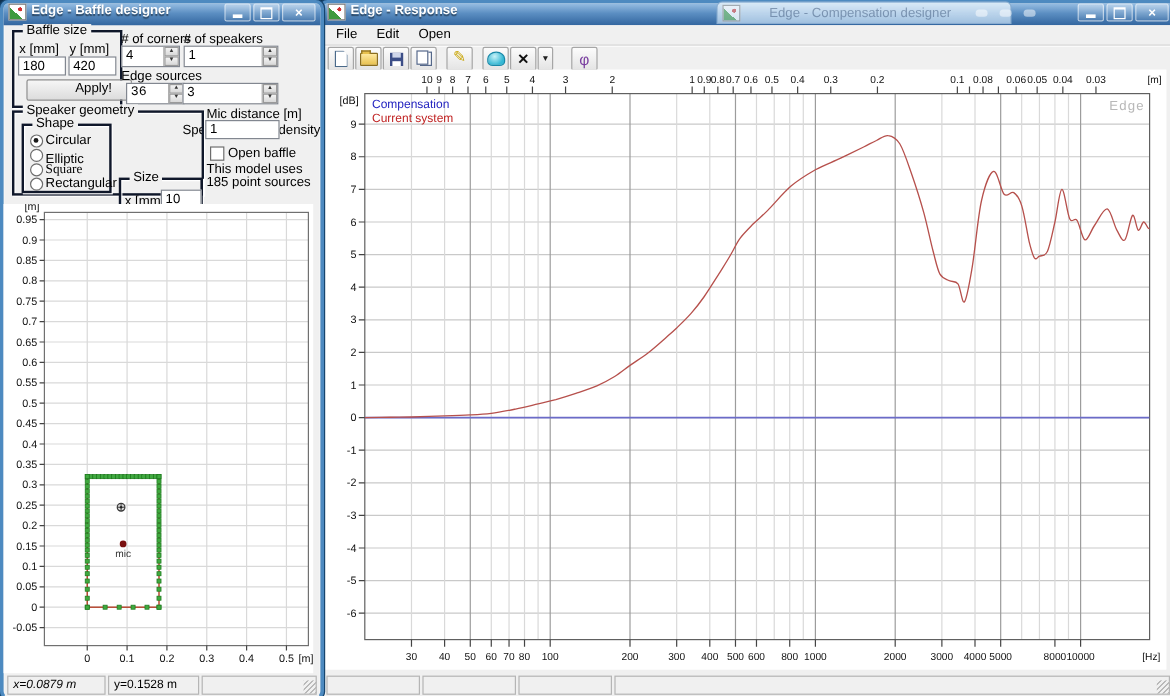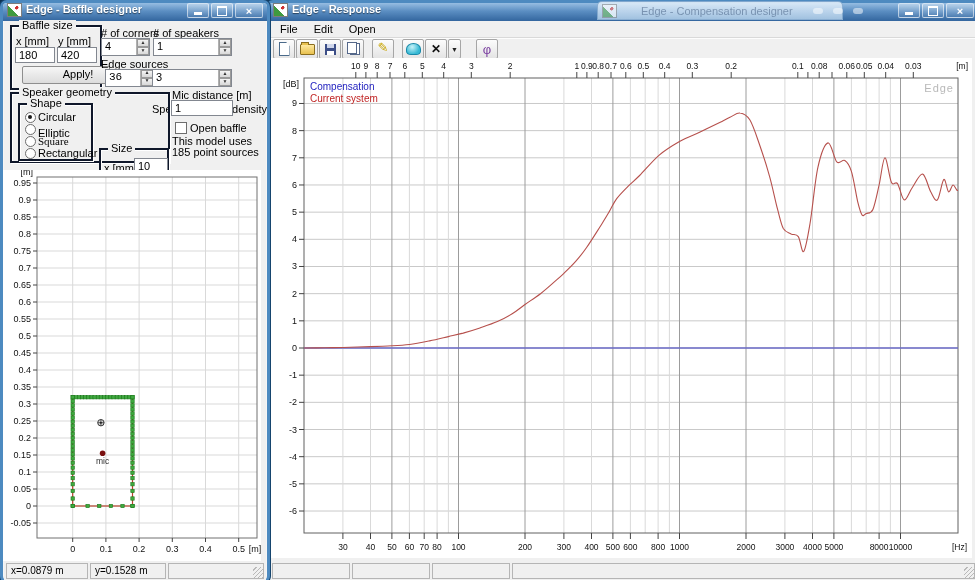--- a/index.html
+++ b/index.html
@@ -334,21 +334,21 @@
           <rect x="127.8" y="334.3" width="3.4" height="3.4" fill="#3fa93f" stroke="#1d7a1d" stroke-width="0.6"></rect>
           <circle cx="97.9" cy="252.7" r="3.2" fill="#d8d8d8" stroke="#3a3a3a" stroke-width="1"></circle>
           <line x1="94.7" y1="252.7" x2="101.1" y2="252.7" stroke="#3a3a3a" stroke-width="0.8"></line>
           <line x1="97.9" y1="249.5" x2="97.9" y2="255.9" stroke="#3a3a3a" stroke-width="0.8"></line>
           <circle cx="97.9" cy="252.7" r="1" fill="#222"></circle>
           <circle cx="99.6" cy="283.3" r="2.8" fill="#7a1010"></circle>
           <text x="99.6" y="294.3" font-size="8.5" fill="#333" text-anchor="middle">mic</text>
         </svg>
     </div>
     <div class="statusbar">
-      <div class="sbseg" style="width:72px;">x=0.0879 m</div>
+      <div class="sbseg" style="width:72px;font-style:italic;">x=0.0879 m</div>
       <div class="sbseg" style="width:66px;">y=0.1528 m</div>
       <div class="sbseg" style="flex:1;"></div>
       <div class="grip"></div>
     </div>
   </div>
 </div>
 
 <div class="ghostbar">
   <div class="appicon"></div>
   <div class="titletext">Edge - Compensation designer</div>

